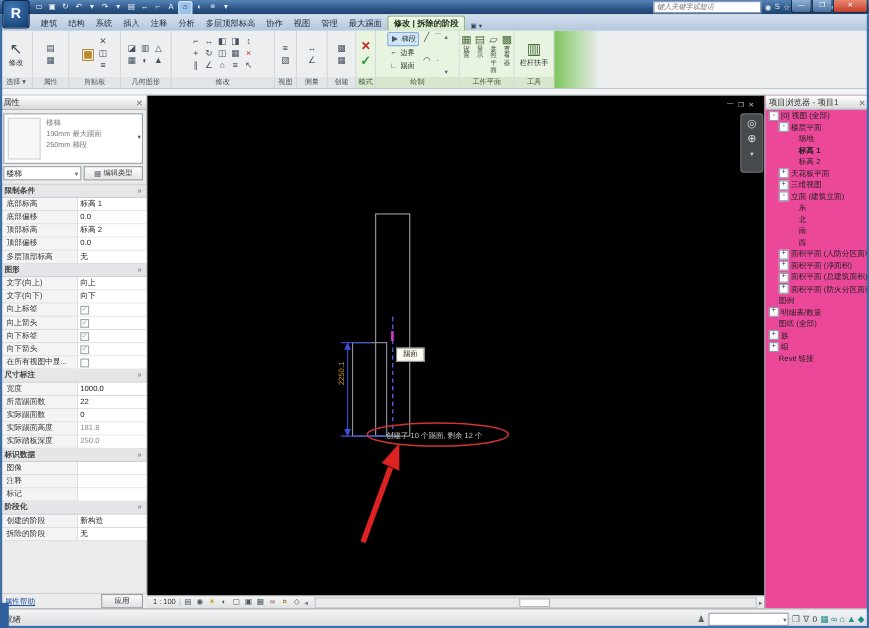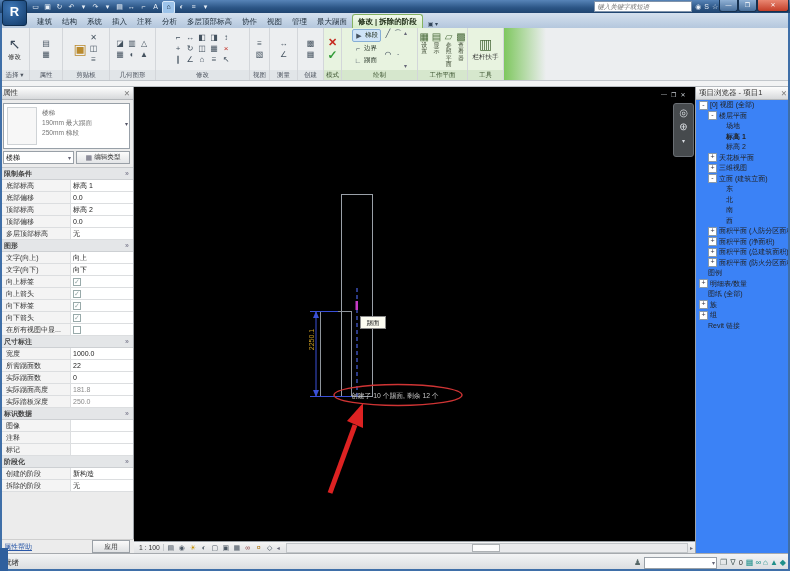--- a/index.html
+++ b/index.html
@@ -92,21 +92,21 @@
            color:#c79a22;font-size:7px}
   
   #vcb{left:134px;top:541px;width:561px;height:12px;background:linear-gradient(#f5f5f5,#dfe1e3);border-top:1px solid #9aa0a5;
        display:flex;align-items:center;box-sizing:border-box;padding:0 2px;gap:2px}
   #scalebtn{font-size:6.8px;color:#333;padding:0 3px;border-right:1px solid #c4c8cb}
   .vic{width:10px;height:9px;font-size:7px;line-height:9px;text-align:center;color:#4c5864}
   #hsb{flex:1;height:8px;background:#e9eaec;border:1px solid #c2c6c9;margin-left:4px;position:relative}
   #hsb .th{position:absolute;left:185px;top:0;width:26px;height:6px;background:#fcfcfc;border:1px solid #aeb2b5}
   .sbarrow{font-size:6px;color:#667}
   
-  #browser{left:695px;top:87px;width:95px;height:466px;background:#3b82f6;border-left:1px solid #9ea3a8;box-sizing:border-box}
+  #browser{left:695px;top:87px;width:95px;height:466px;background:#ec4899;border-left:1px solid #9ea3a8;box-sizing:border-box}
   .trow{height:10.5px;display:flex;align-items:center;font-size:7px;color:#222;white-space:nowrap;overflow:hidden}
   .trow.bold{font-weight:bold}
   .expbox{width:7px;height:7px;border:1px solid #8899aa;background:#fff;font-size:7px;line-height:5px;text-align:center;
           color:#334;margin-right:2px;flex:0 0 auto}
   .expspace{width:9px;flex:0 0 auto}
   
   #status{left:0;top:553px;width:790px;height:18px;background:linear-gradient(#f3f4f5,#d8dbde);border-top:1px solid #a6aaae;
           box-sizing:border-box;display:flex;align-items:center;font-size:7.5px;color:#333;padding:0 4px;justify-content:space-between}
   #statusright{display:flex;align-items:center;gap:3px}
   #wscombo{width:70px;height:10px;background:#fff;border:1px solid #99a0a7;display:flex;align-items:center;justify-content:flex-end;font-size:6px;color:#667;padding-right:1px}

